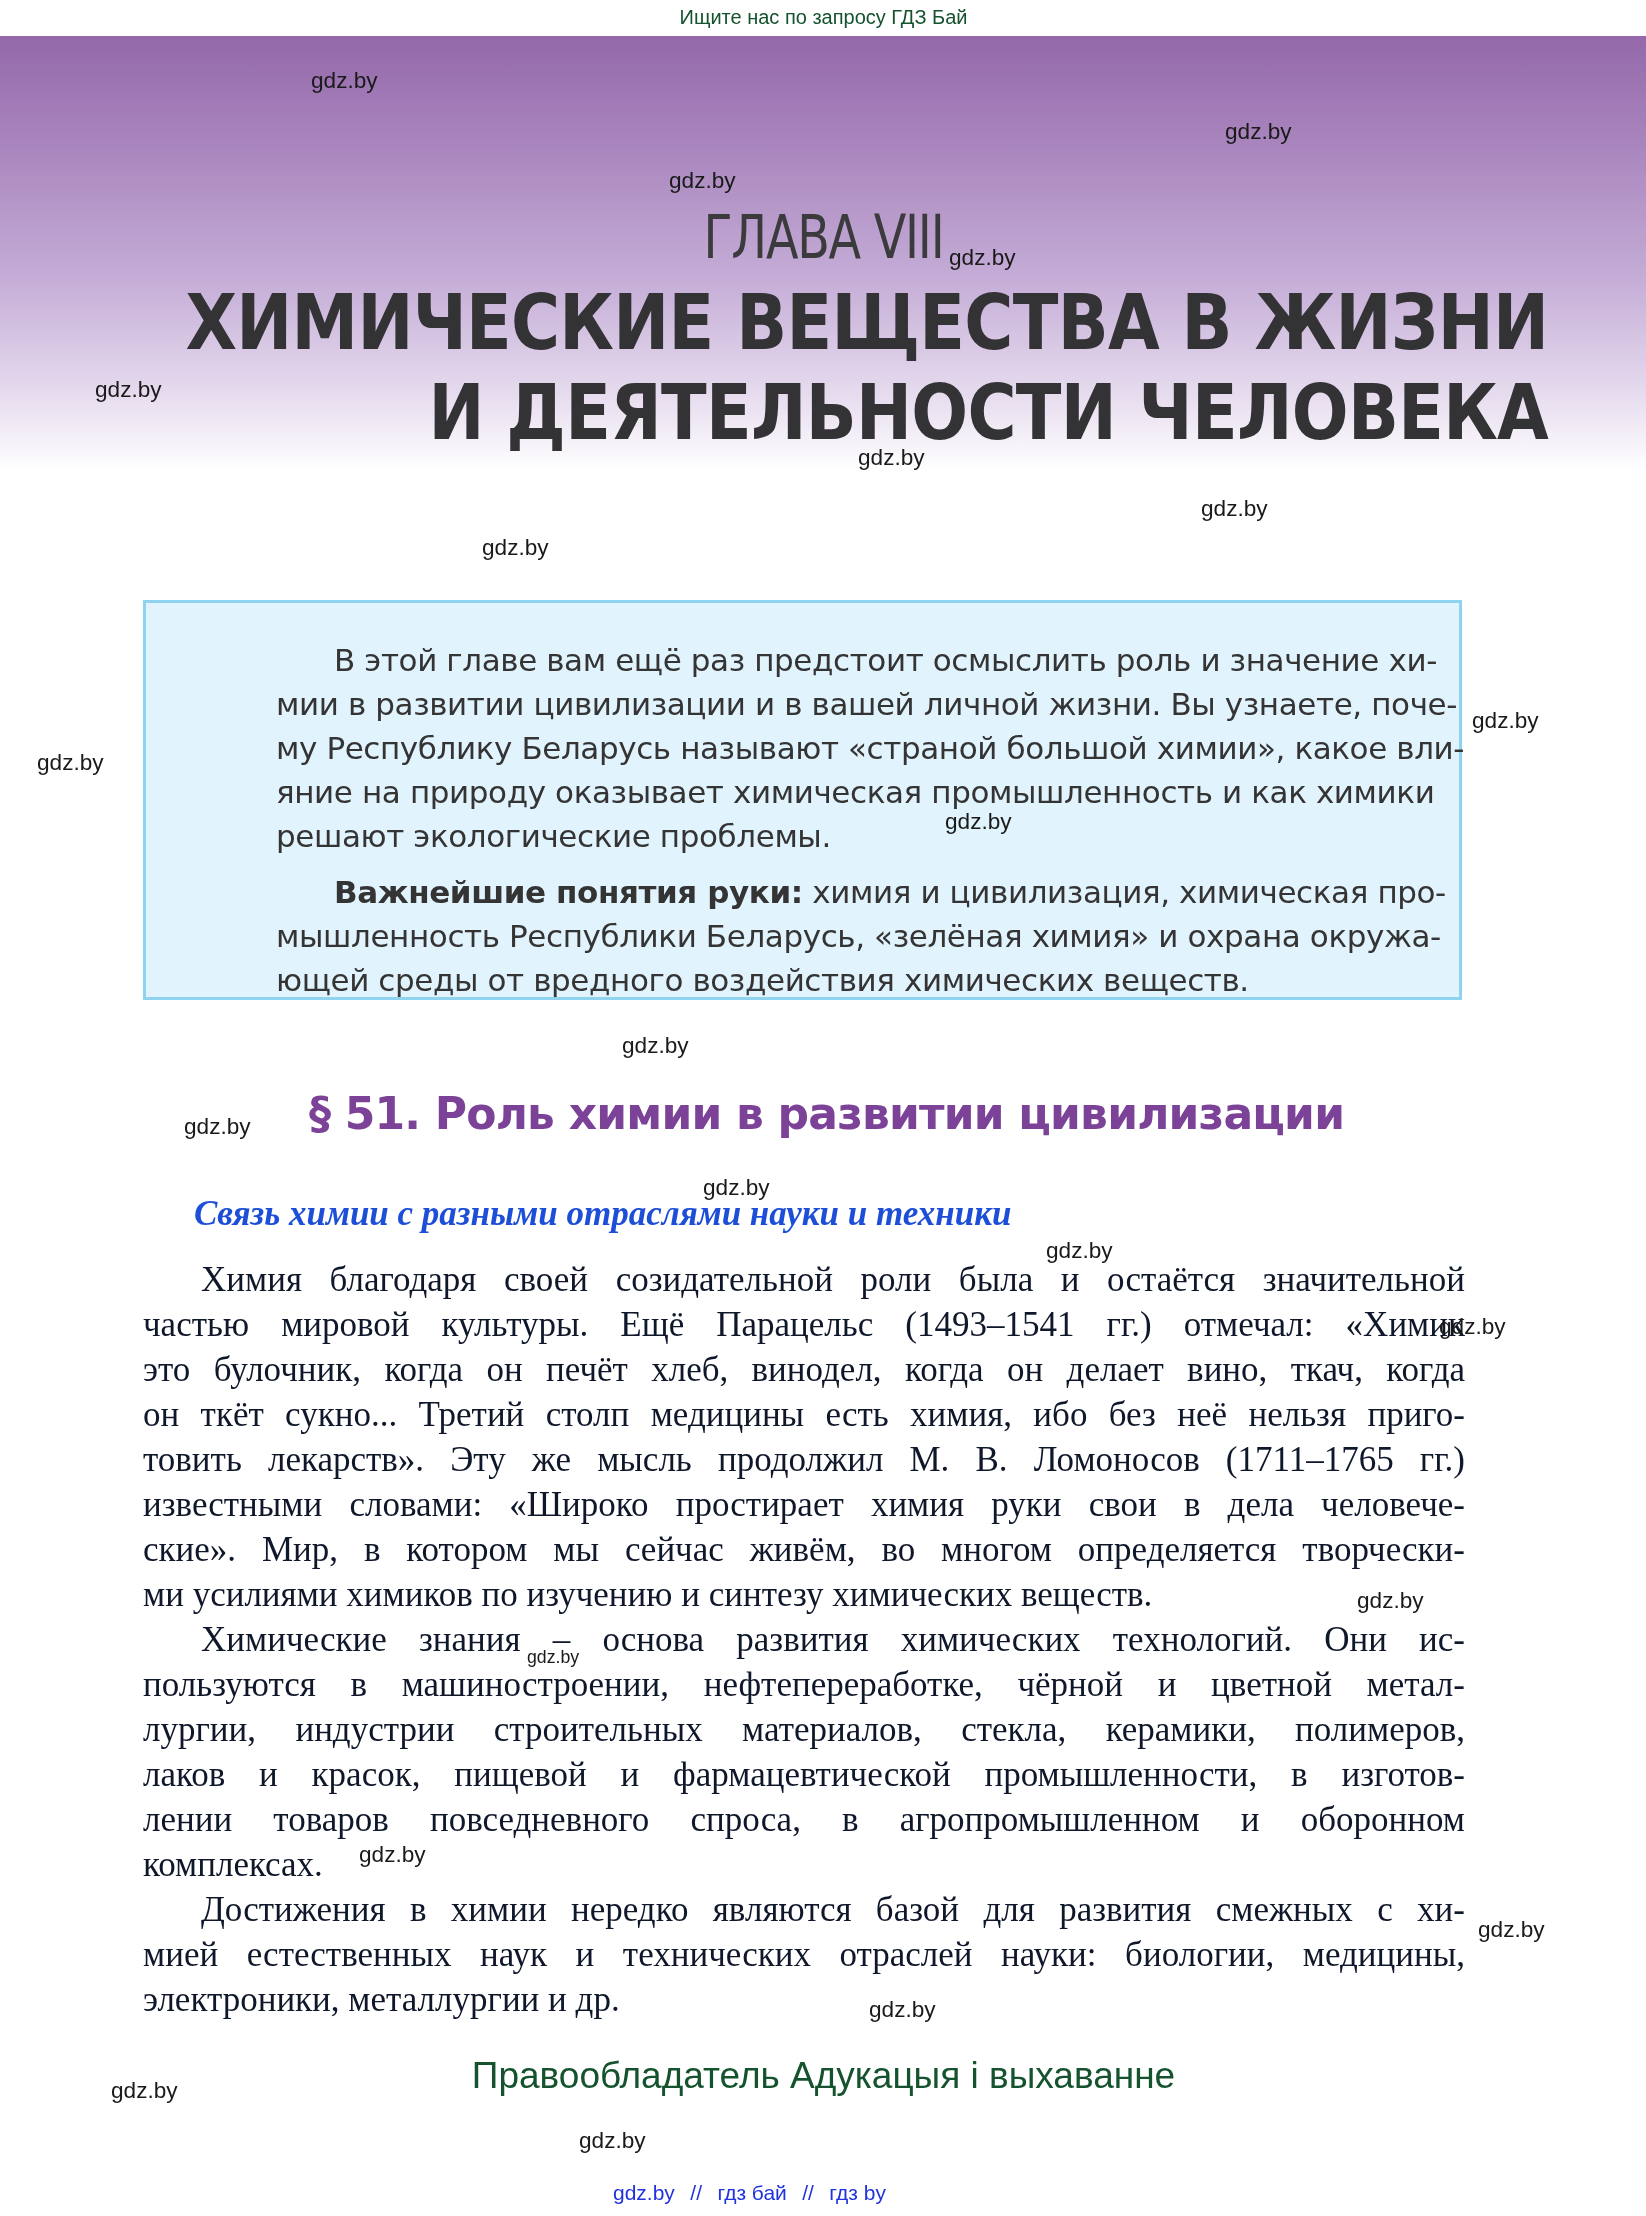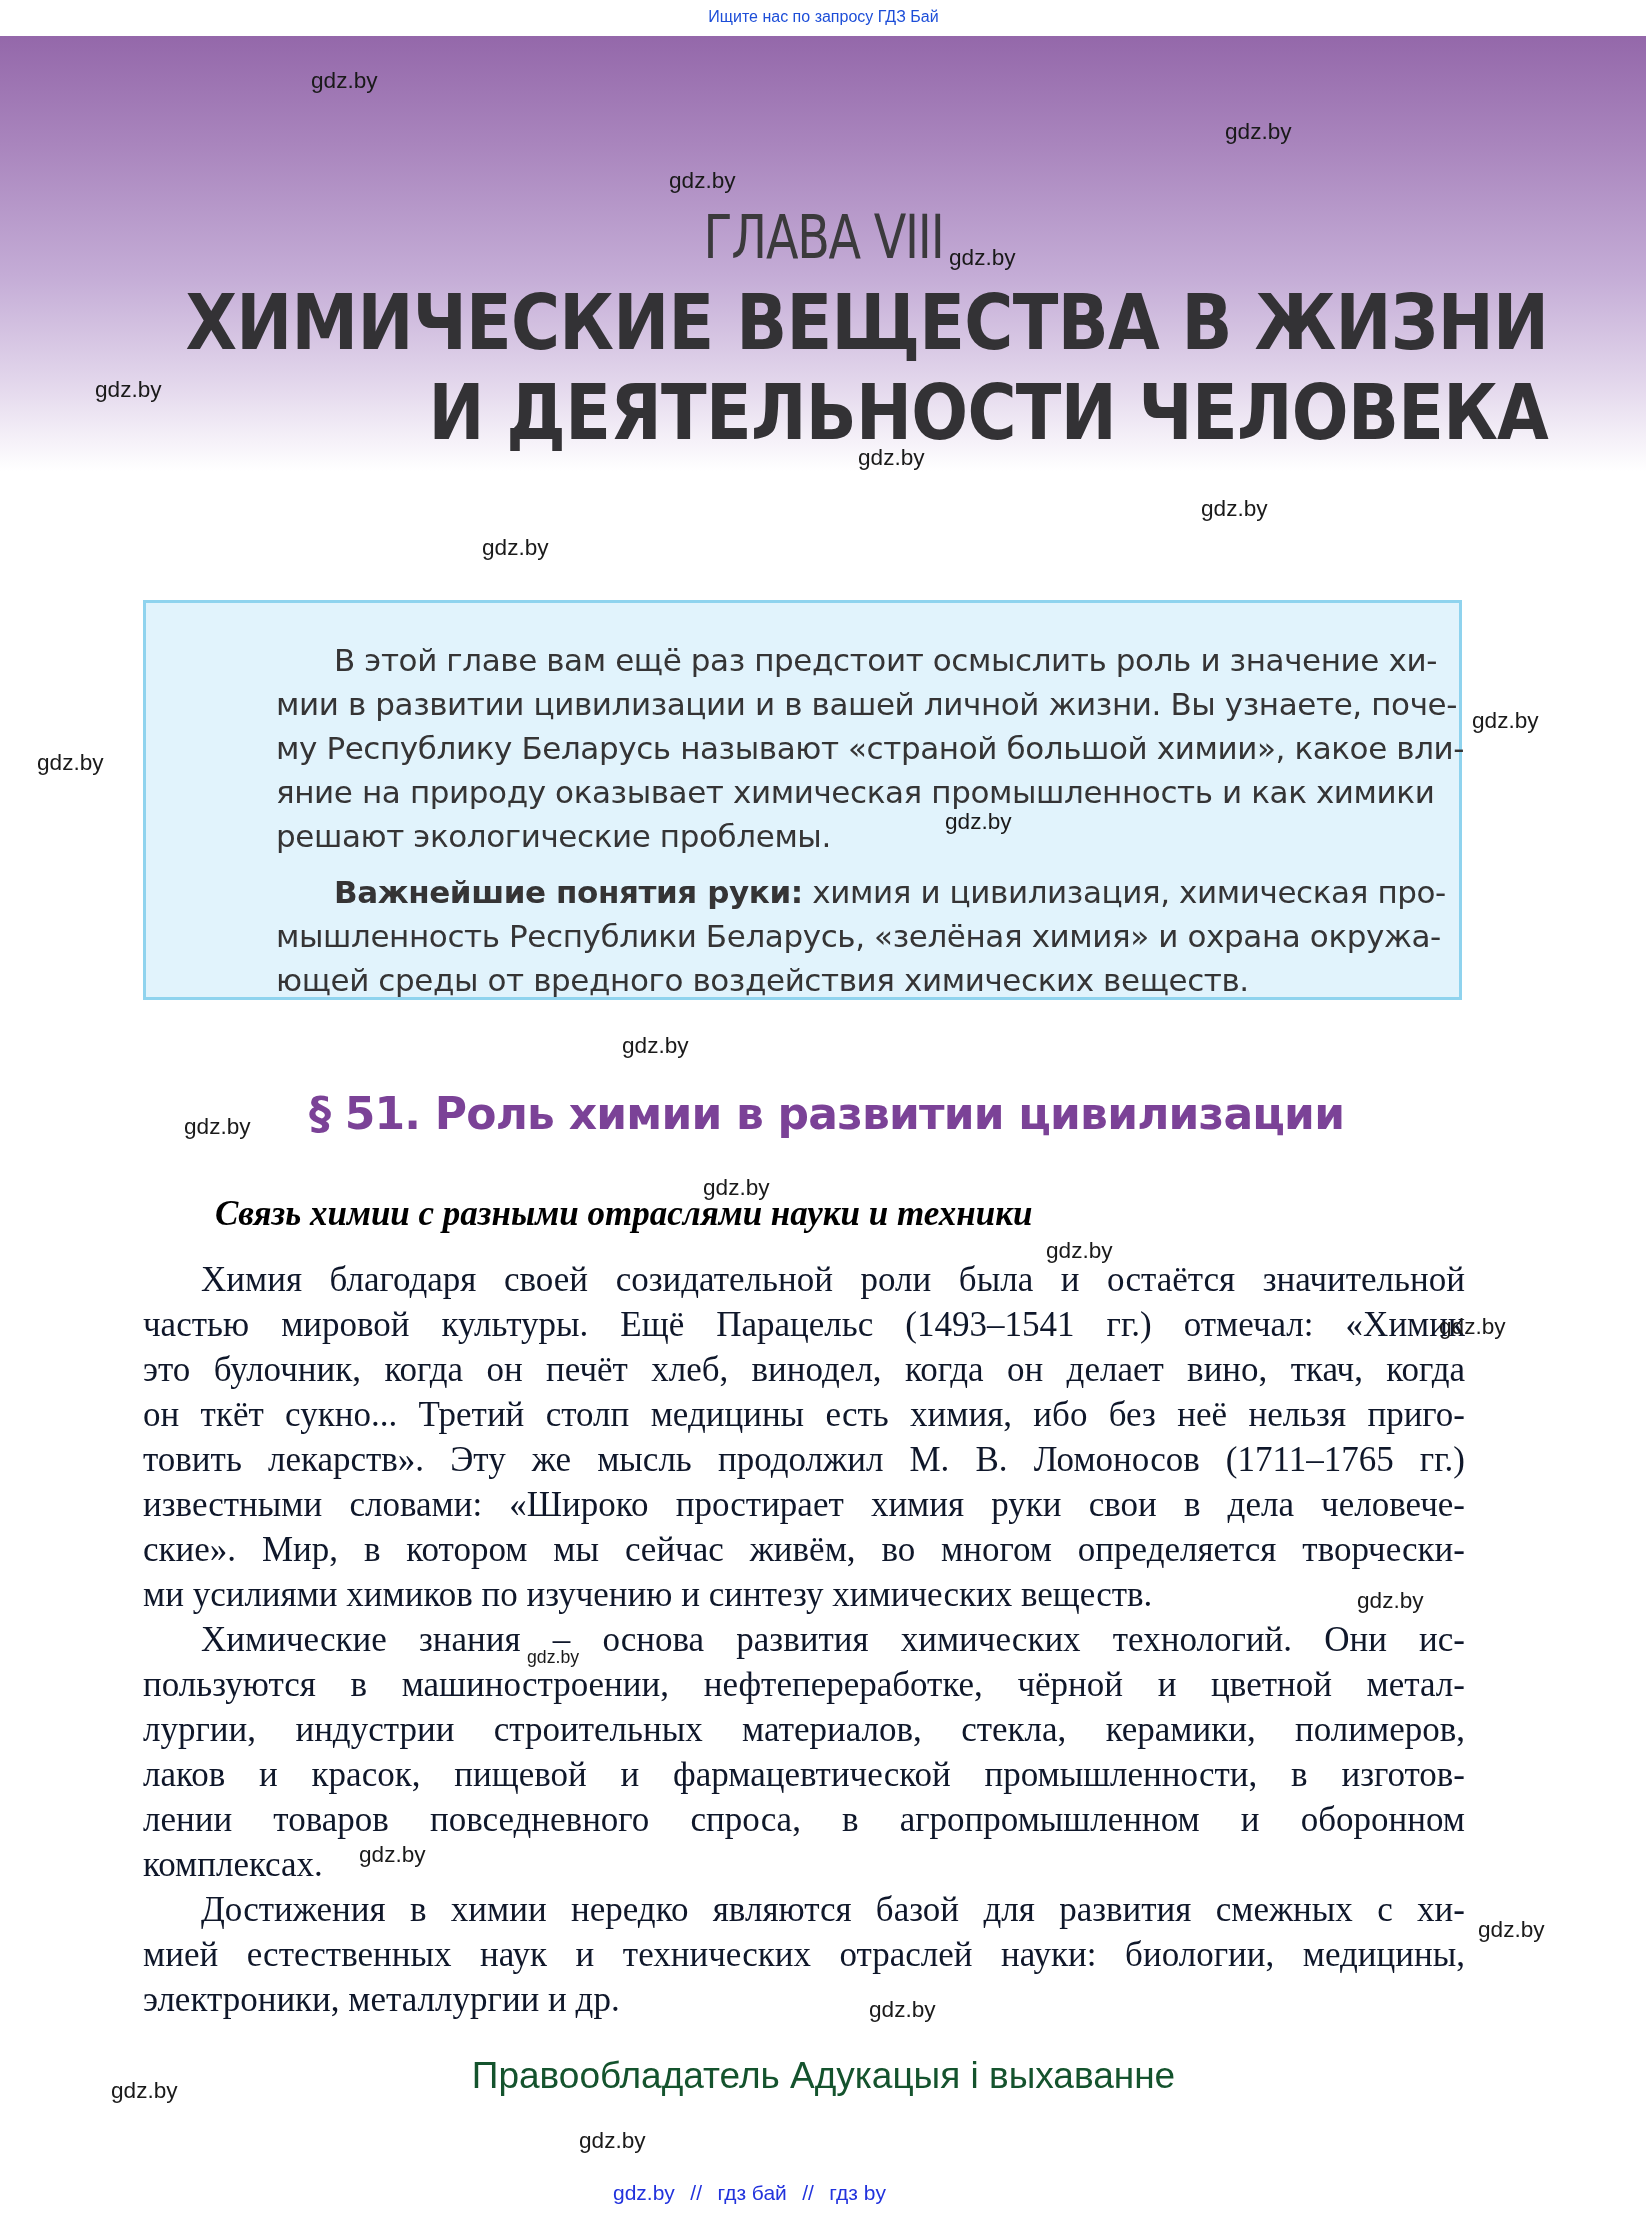--- a/index.html
+++ b/index.html
@@ -1,37 +1,37 @@
 <!DOCTYPE html>
 <html style="font-size:13px"><head>
 <meta charset="utf-8">
 <style>
   html, body { margin:0; padding:0; }
   body { width:1647px; height:2216px; position:relative; background:#ffffff; overflow:hidden;
          font-family:"Liberation Sans", sans-serif; }
   .top-banner { position:absolute; top:0; left:0; width:1647px; height:36px; text-align:center;
-                color:#1d4ed8; font-size:16px; line-height:34px; font-family:"Liberation Sans", sans-serif; }
+                color:#14532d; font-size:20px; line-height:34px; font-family:"Liberation Sans", sans-serif; }
   .header-band { position:absolute; top:36px; left:0; width:1647px; height:435px;
                  background:linear-gradient(to bottom, #9468aa 0%, #a985bd 25%, #c4acd6 55%, #e3d7ec 80%, #ffffff 100%); }
   .chapter-label { position:absolute; top:201px; left:0; width:1647px; text-align:center;
                    font-family:"DejaVu Sans", sans-serif; font-size:61px; color:#3b3a3c; letter-spacing:-1.6px;
                    transform:scaleX(0.78); transform-origin:center; }
   .chapter-title { position:absolute; top:278px; left:0; width:1647px; text-align:right;
                    font-family:"DejaVu Sans", sans-serif; font-weight:bold; color:#333235;
                    font-size:76px; line-height:90px; letter-spacing:-0.8px; }
   .chapter-title div { transform:scaleX(0.88); transform-origin:center; white-space:nowrap; }
   .intro-box { position:absolute; top:600px; left:143px; width:1319px; height:400px; box-sizing:border-box;
                background:#e1f3fc; border:3.2px solid #8fd3ee; padding:22.6px 73px 0 74px; }
   .intro-box p { margin:12px; font-family:"DejaVu Sans", sans-serif; font-size:31px; line-height:44px;
                  color:#353435; text-align:justify; text-indent:44px; letter-spacing:-0.4px; }
   .intro-box b { font-weight:bold; }
   .section-title { position:absolute; top:1088px; left:309px; font-family:"DejaVu Sans", sans-serif;
                    font-weight:bold; font-size:44px; color:#7b4297; letter-spacing:-0.8px; white-space:nowrap; }
-  .subsection-title { position:absolute; top:1194px; left:215px; font-family:"Liberation Serif", serif;
-                      font-style:italic; font-weight:bold; font-size:35px; color:#000000; white-space:nowrap; }
+  .subsection-title { position:absolute; top:1194px; left:194px; font-family:"Liberation Serif", serif;
+                      font-style:italic; font-weight:bold; font-size:35px; color:#1d4ed8; white-space:nowrap; }
   .body-text { position:absolute; top:1257px; left:143px; width:1322px; }
   .body-text p { margin:0; font-family:"Liberation Serif", serif; font-size:35px; line-height:45px; color:#0f172a;
                  text-align:justify; text-indent:58px; }
   .body-text p + p { margin-top:0; }
   .line { display:block; text-align:justify; text-align-last:justify; white-space:nowrap; }
   .line.last { text-align-last:left; }
   .line.indent { padding-left:58px; }
   .body-text p { text-indent:0; }
   .copyright { position:absolute; top:2055px; left:0; width:1647px; text-align:center;
                font-family:"Liberation Sans", sans-serif; font-size:37px; color:#14532d; }

